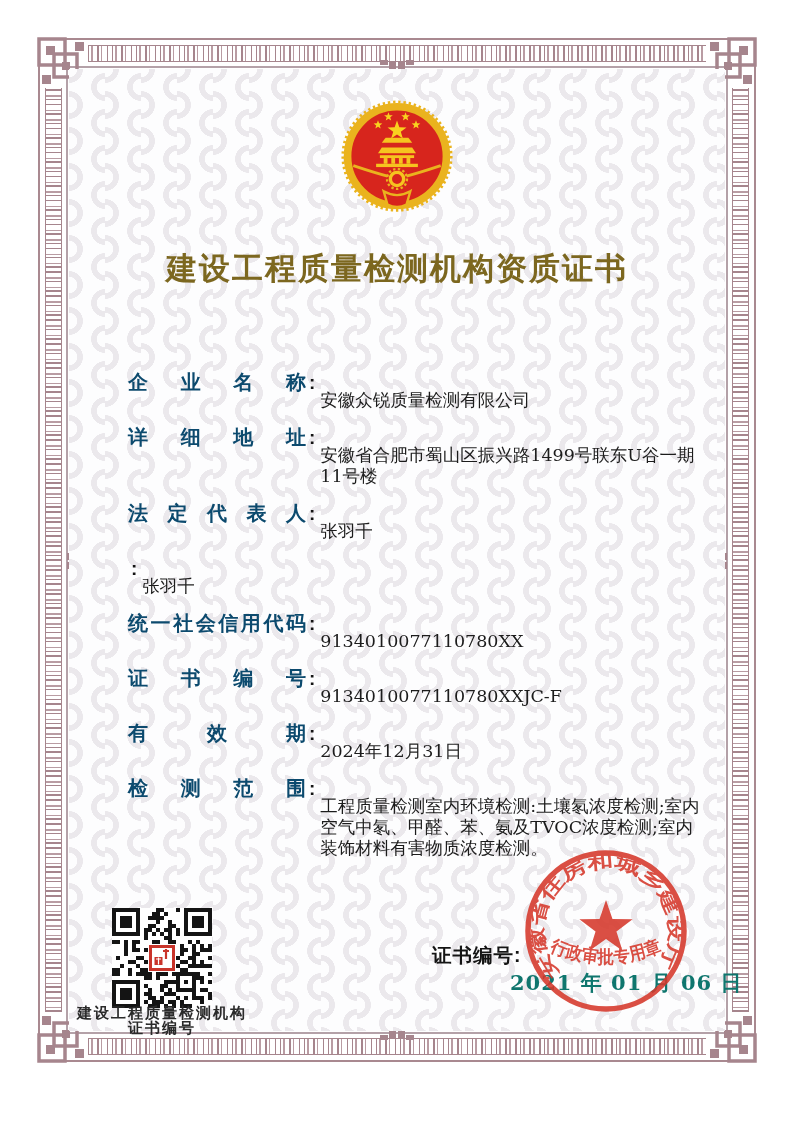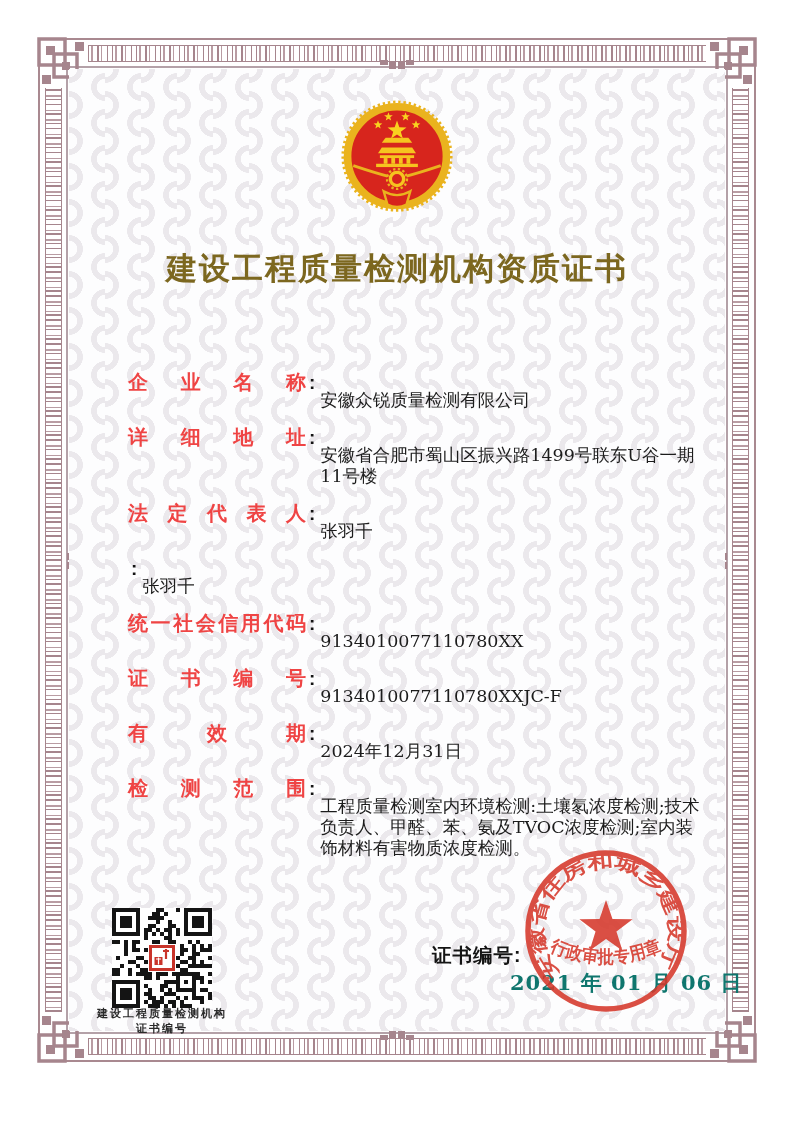--- a/index.html
+++ b/index.html
@@ -50,32 +50,32 @@
     background-size:36px 36px;}
 
   
   .emblem{position:absolute;left:340px;top:94px;width:114px;height:130px;}
   .cert-title{position:absolute;left:0;top:248px;width:794px;text-align:center;
       font-size:31px;font-weight:bold;letter-spacing:2px;color:#7c671f;}
 
   
   .fields{position:absolute;left:128px;top:370px;width:590px;}
   .field-row{display:flex;align-items:flex-start;margin-bottom:14px;}
-  .field-label{flex:0 0 178px;font-size:20px;font-weight:bold;color:#ef4444;
+  .field-label{flex:0 0 178px;font-size:20px;font-weight:bold;color:#0c4a6e;
       line-height:24px;text-align:justify;text-align-last:justify;}
   .field-colon{font-size:19px;font-weight:bold;color:#141414;margin:2px 5px 0 3px;line-height:21px;}
   .field-value{font-family:"DejaVu Serif","Liberation Serif",serif;font-size:17.5px;
       color:#1c1c1c;line-height:21px;max-width:384px;margin-top:20px;}
 
   
   .qr{position:absolute;left:112px;top:908px;width:100px;height:100px;}
   .qr-logo{position:absolute;left:149px;top:945px;width:26px;height:26px;}
   .qr-caption{position:absolute;left:62px;top:1006px;width:200px;text-align:center;
       font-family:"DejaVu Serif","Liberation Serif",serif;font-weight:bold;
-      font-size:11px;line-height:15px;letter-spacing:2px;color:#2a2a2a;}
+      font-size:15px;line-height:15px;letter-spacing:2px;color:#2a2a2a;}
   .issuer-label{position:absolute;left:432px;top:942px;font-size:19.5px;font-weight:bold;
       letter-spacing:1px;color:#141414;}
   .issue-date{position:absolute;left:510px;top:969px;font-family:"DejaVu Serif","Liberation Serif",serif;
       font-size:21px;font-weight:bold;color:#0f766e;letter-spacing:1px;}
   .seal{position:absolute;left:506px;top:831px;width:200px;height:200px;opacity:.88;}
 </style>
 </head>
 <body>
 
 <div class="page">
@@ -238,21 +238,21 @@
 
     <div class="field-row">
       <span class="field-label">有效期</span>
       <span class="field-colon">:</span>
       <span class="field-value">2024年12月31日</span>
     </div>
 
     <div class="field-row">
       <span class="field-label">检测范围</span>
       <span class="field-colon">:</span>
-      <span class="field-value">工程质量检测室内环境检测:土壤氡浓度检测;技术负责人、甲醛、苯、氨及TVOC浓度检测;室内装饰材料有害物质浓度检测。</span>
+      <span class="field-value">工程质量检测室内环境检测:土壤氡浓度检测;室内空气中氡、甲醛、苯、氨及TVOC浓度检测;室内装饰材料有害物质浓度检测。</span>
     </div>
   </div>
 
   <svg class="qr" viewBox="0 0 100 100" shape-rendering="crispEdges">
     <rect x="0" y="0" width="100" height="100" fill="#ffffff"></rect>
     <g id="qr-modules" fill="#141414">
         <rect x="44" y="0" width="4" height="4"></rect>
         <rect x="48" y="0" width="4" height="4"></rect>
         <rect x="64" y="0" width="4" height="4"></rect>
         <rect x="40" y="4" width="4" height="4"></rect>

